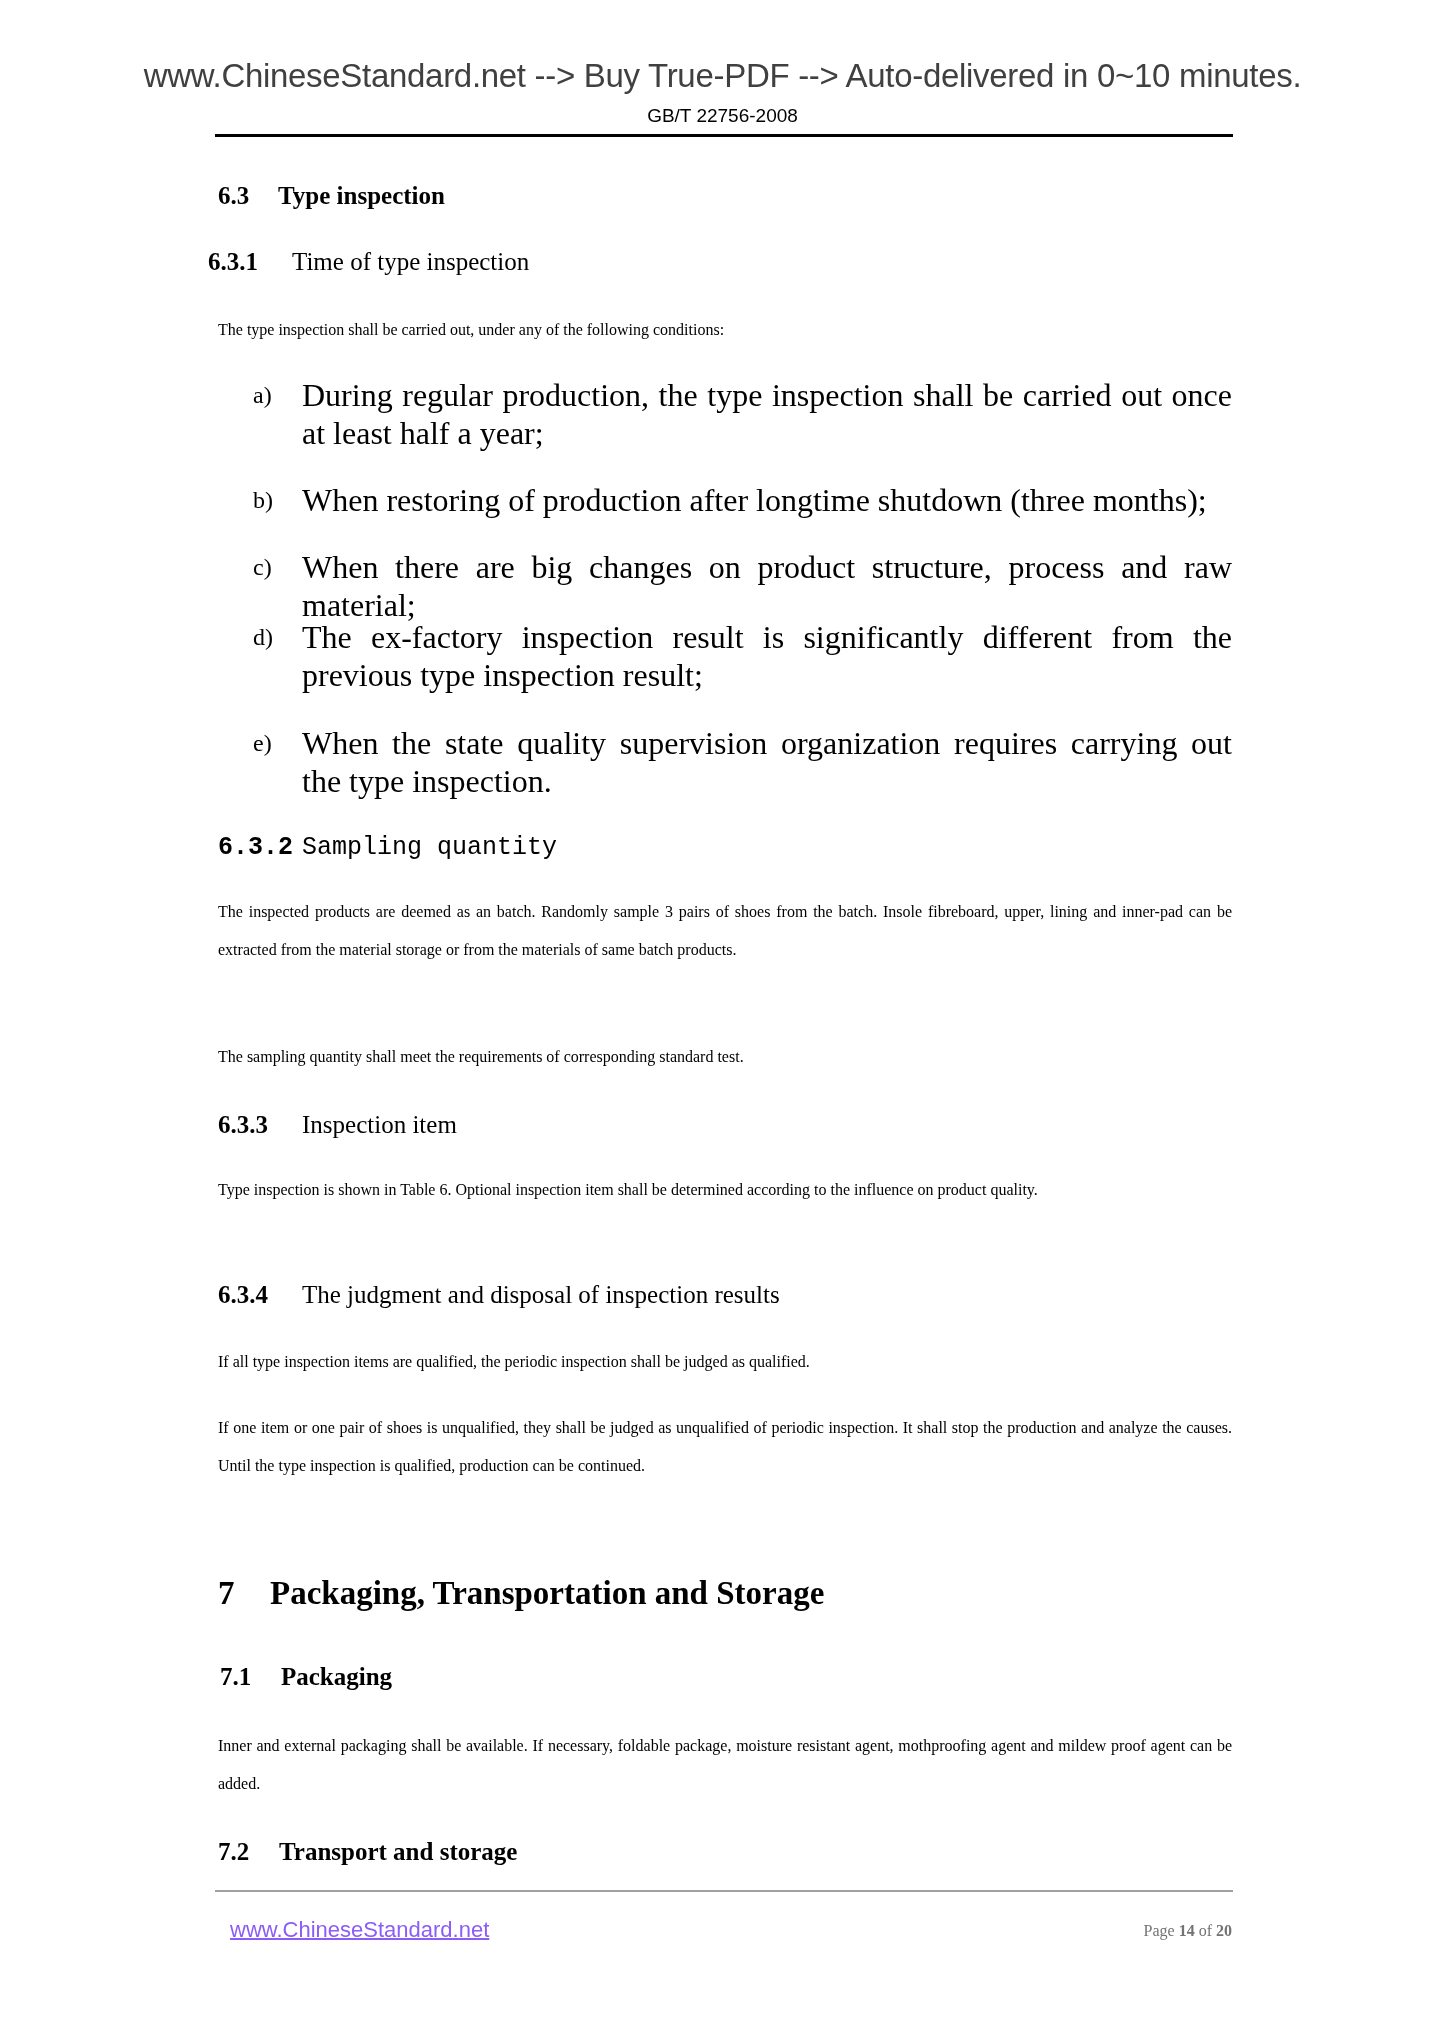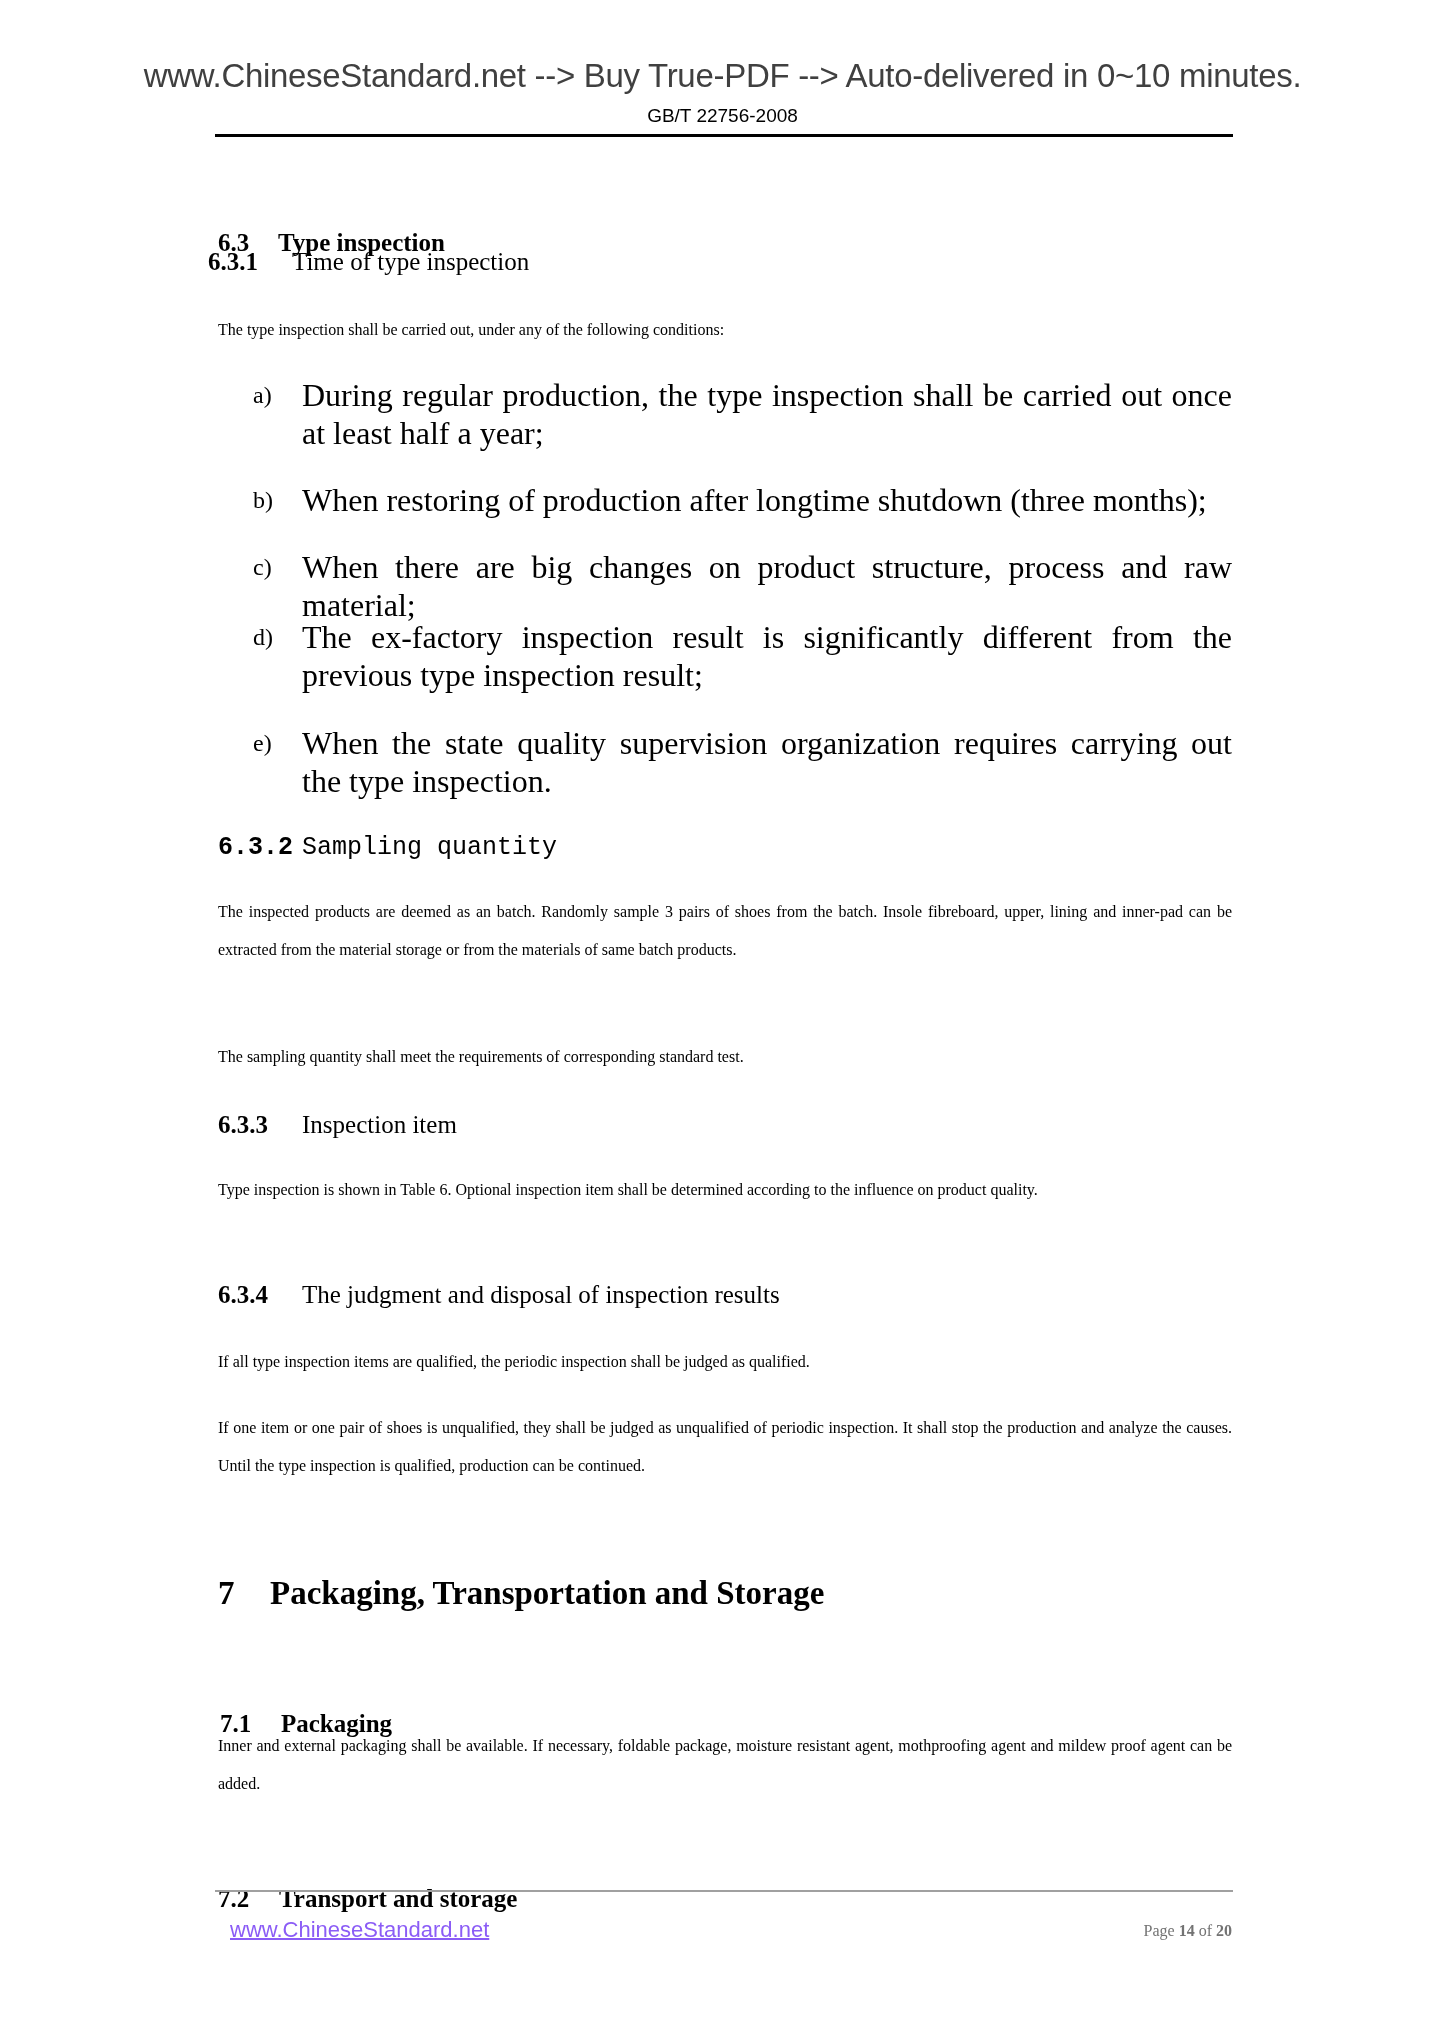--- a/index.html
+++ b/index.html
@@ -9,21 +9,21 @@
       left: 0; width: 1445px; top: 56px; text-align: center;
       font-family: "Liberation Sans", sans-serif; font-size: 33px; color: #404040;
       letter-spacing: -0.3px; line-height: 40px; white-space: nowrap;
     }
     .docid {
       left: 0; width: 1445px; top: 104px; text-align: center;
       font-family: "Liberation Sans", sans-serif; font-size: 19px; color: #000; line-height: 24px;
     }
     .rule-top { left: 215px; width: 1018px; top: 134px; height: 3px; background: #000; }
     .rule-bottom { left: 215px; width: 1018px; top: 1890px; height: 2px; background: #a0a0a0; }
-    .h2 { font-family: "Liberation Serif", serif; font-weight: bold; font-size: 25px; line-height: 30px; white-space: nowrap; margin-top: 47px; }
+    .h2 { font-family: "Liberation Serif", serif; font-weight: bold; font-size: 25px; line-height: 30px; white-space: nowrap; }
     .h3 { font-family: "Liberation Serif", serif; font-size: 25px; line-height: 30px; white-space: nowrap; }
     .h3 .num { font-weight: bold; }
     .h1 { font-family: "Liberation Serif", serif; font-weight: bold; font-size: 33px; line-height: 38px; white-space: nowrap; }
     .num { display: inline-block; }
     .para {
       font-family: "Liberation Serif", serif; font-size: 16px; line-height: 38px;
       text-align: justify; text-align-last: left; width: 1014px; left: 218px;
     }
     .para.single { white-space: nowrap; }
     .li-mark { font-family: "Liberation Serif", serif; font-size: 24px; line-height: 38px; left: 253px; }

